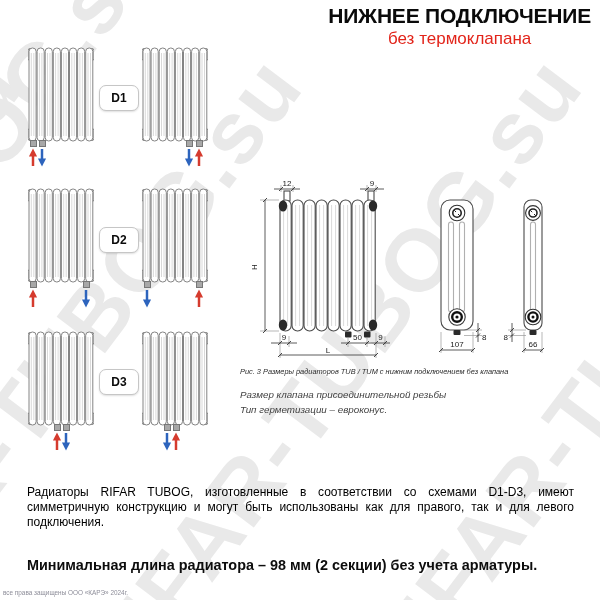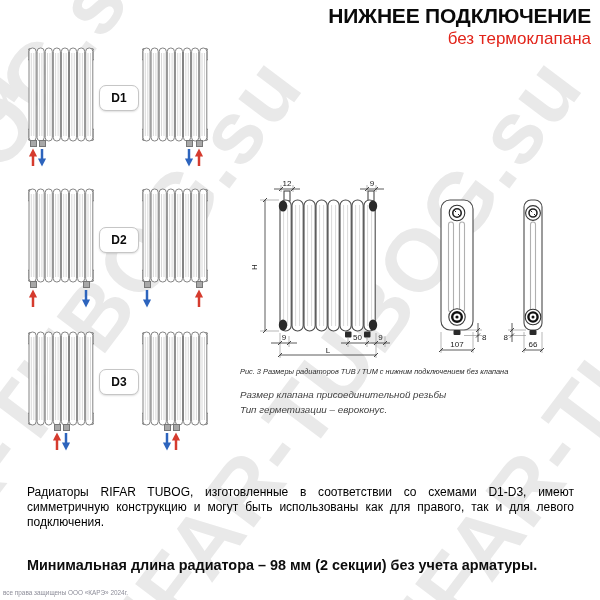--- a/index.html
+++ b/index.html
@@ -5,21 +5,21 @@
   html,body{margin:0;padding:0;background:#fff;}
   .page{position:relative;width:600px;height:600px;background:#fff;overflow:hidden;
         font-family:"Liberation Sans",sans-serif;color:#111;}
   
   .wm{position:absolute;z-index:0;transform-origin:0 0;transform:rotate(-53deg);
       font-size:88px;font-weight:700;letter-spacing:2px;color:#e9e9e9;white-space:nowrap;
       user-select:none;}
   
   .content{position:absolute;inset:0;z-index:1;}
   
-  .title-block{position:absolute;top:4px;right:9px;text-align:right;}
+  .title-block{position:absolute;top:4px;right:9px;text-align:center;}
   .title-main{font-size:21px;font-weight:800;letter-spacing:-0.2px;color:#0a0a0a;line-height:24px;}
   .title-sub{font-size:17px;font-weight:400;color:#e2241a;line-height:20px;margin-top:1px;}
   
   .rad{position:absolute;width:66px;height:122px;}
   .radbody{display:block;width:66px;height:97px;}
   .conn{position:absolute;top:94px;width:10px;height:27px;}
   .stub{width:5px;height:5px;background:#a8a8a8;border:0.5px solid #777;margin:0 auto;}
   .arrow{display:block;width:10px;height:19px;margin-top:1px;}
   .red{color:#d53b2e;} .blue{color:#2d64bd;}
   .label-box{position:absolute;width:38px;height:24px;background:#fff;border:1.2px solid #c6c6c6;

